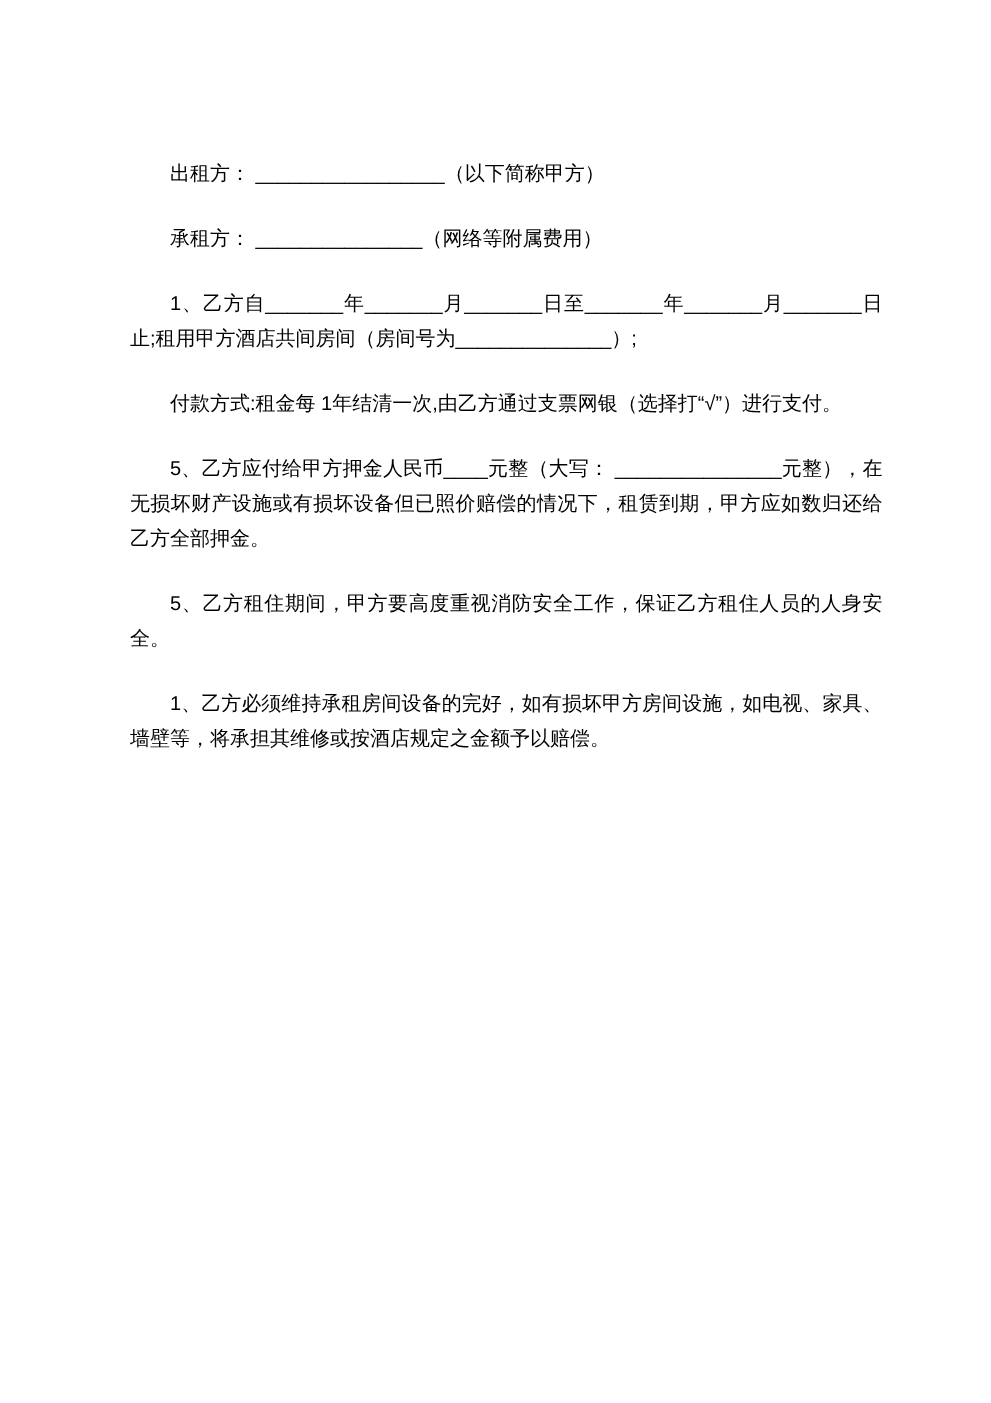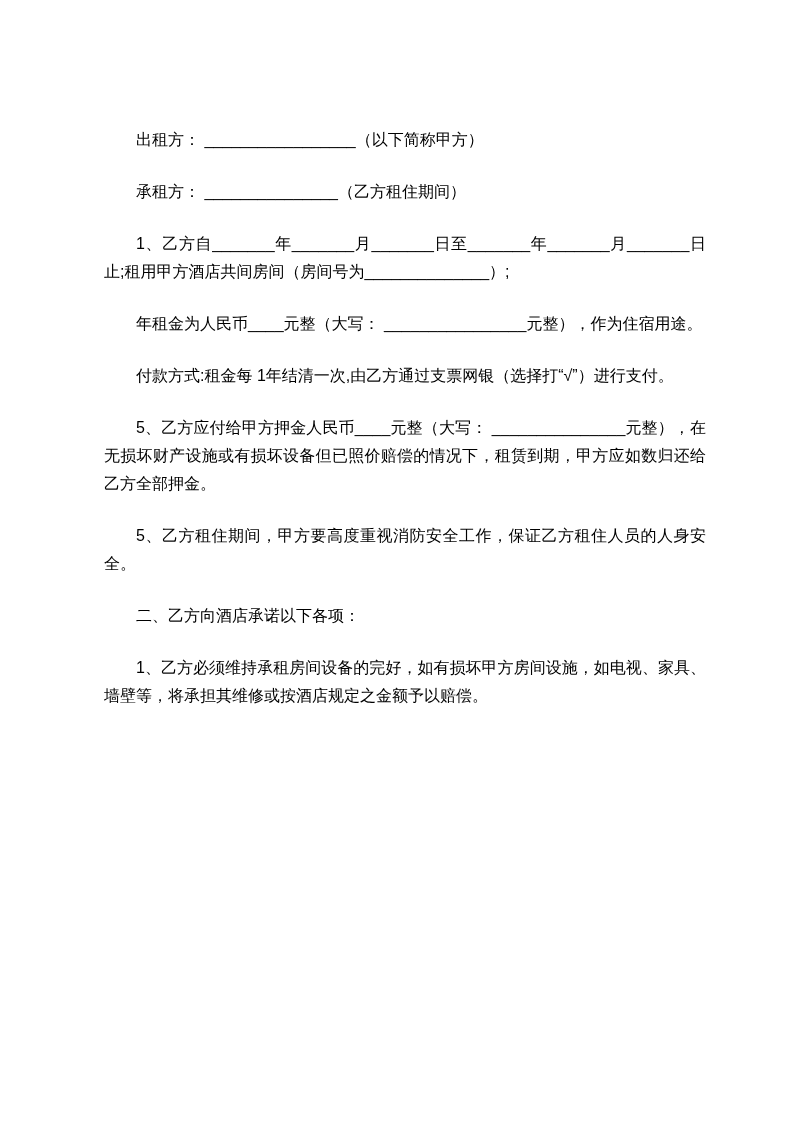--- a/index.html
+++ b/index.html
@@ -29,22 +29,20 @@
       word-break: break-all;
       white-space: normal;
     }
   </style>
 </head>
 <body>
 
 <div class="page" style="background: rgb(255, 255, 255); color: rgb(0, 0, 0);">
   <div class="doc">
     <p>出租方： _________________（以下简称甲方）</p>
-    <p>承租方： _______________（乙方租住期间）</p>
+    <p>承租方： _______________（网络等附属费用）</p>
     <p>1、乙方自_______年_______月_______日至_______年_______月_______日止;租用甲方酒店共间房间（房间号为______________）;</p>
-    <p>年租金为人民币____元整（大写： ________________元整），作为住宿用途。</p>
     <p>付款方式:租金每 1年结清一次,由乙方通过支票网银（选择打“√”）进行支付。</p>
     <p>5、乙方应付给甲方押金人民币____元整（大写： _______________元整），在无损坏财产设施或有损坏设备但已照价赔偿的情况下，租赁到期，甲方应如数归还给乙方全部押金。</p>
     <p>5、乙方租住期间，甲方要高度重视消防安全工作，保证乙方租住人员的人身安全。</p>
-    <p>二、乙方向酒店承诺以下各项：</p>
     <p>1、乙方必须维持承租房间设备的完好，如有损坏甲方房间设施，如电视、家具、墙壁等，将承担其维修或按酒店规定之金额予以赔偿。</p>
   </div>
 </div>
 
 </body></html>

